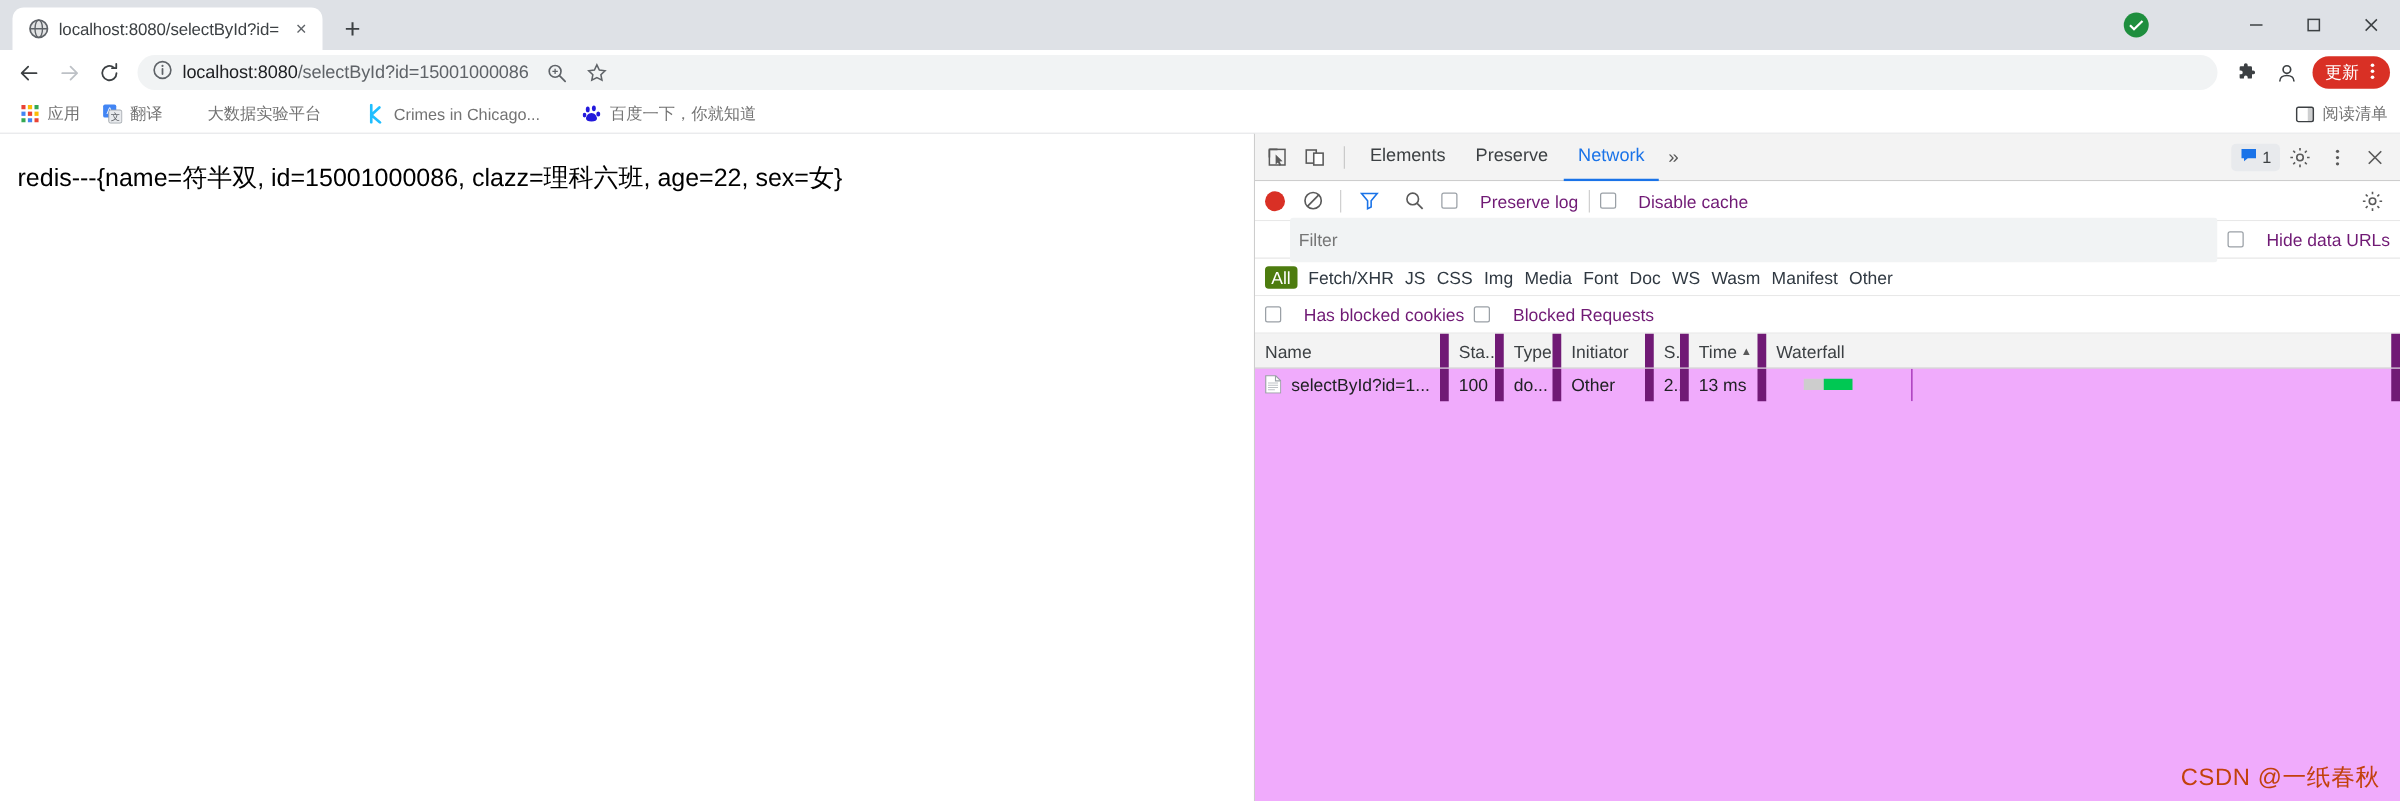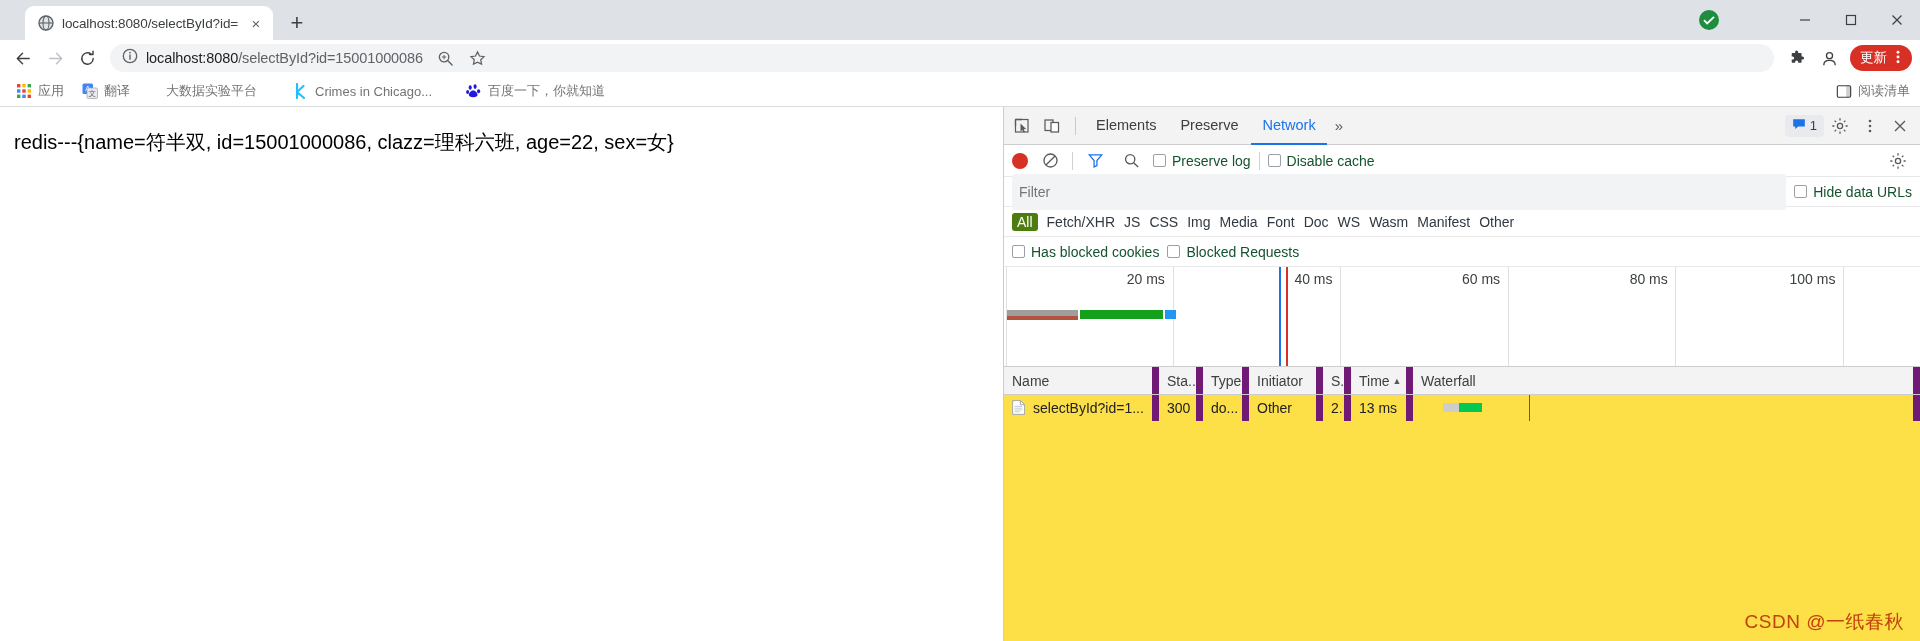--- a/index.html
+++ b/index.html
@@ -8,21 +8,21 @@
     font-family: "Liberation Sans", sans-serif;
     overflow: hidden;
     background: #fff;
   }
   
   .window { width: 1920px; height: 641px; display: flex; flex-direction: column; position: relative; }
 
   
   .tabstrip {
     height: 40px; background: #dee1e6; display: flex; align-items: flex-end;
-    padding-left: 25px; flex: none; position: relative;
+    padding-left: 10px; flex: none; position: relative;
   }
   .tab {
     height: 34px; width: 248px; background: #fff; border-radius: 9px 9px 0 0;
     display: flex; align-items: center; padding: 0 8px 0 12px; gap: 8px;
     position: relative;
   }
   .tab-favicon {
     width: 17px; height: 17px; flex: none; display: flex; align-items: center; justify-content: center;
   }
   .tab-title {
@@ -121,32 +121,33 @@
   }
 
   
   .dt-row {
     display: flex; align-items: center; gap: 8px; height: 30px;
     padding: 0 8px; border-bottom: 1px solid #e8e8e8; flex: none;
     background: #fff;
   }
   .dt-row.t1 { height: 32px; }
   .rec-dot { width: 16px; height: 16px; border-radius: 50%; background: #d93025; flex: none; cursor: pointer; }
-  .dt-chk { display: flex; align-items: center; gap: 6px; font-size: 14px; color: #14532d; cursor: pointer; white-space: nowrap; }
+  .dt-chk { display: flex; align-items: center; gap: 18px; font-size: 14px; color: #701a75; cursor: pointer; white-space: nowrap; }
   .box {
     width: 13px; height: 13px; border: 1px solid #9aa0a6; border-radius: 2px;
     background: #fff; flex: none;
   }
   .vsep { width: 1px; height: 18px; background: #d0d0d0; flex: none; }
   .throttle { display: flex; align-items: center; gap: 6px; font-size: 14px; color: #303942; cursor: pointer; }
   .caret { font-size: 9px; color: #5a5a5a; }
   .filter-input {
     flex: 1; min-width: 0; height: 36px; border: 1px solid transparent; background: #f1f3f4;
     border-radius: 3px; font-size: 14px; color: #80868b; padding: 0 6px;
     font-family: "Liberation Sans", sans-serif;
+    margin-left: 20px;
   }
   .type-row { display: flex; align-items: center; gap: 9px; height: 30px; padding: 0 8px; border-bottom: 1px solid #e8e8e8; flex:none; overflow:hidden;}
   .type-pill { font-size: 14px; color: #303942; cursor: pointer; white-space: nowrap; }
   .type-pill.active { background: #4d7c0f; color: #fff; border-radius: 3px; padding: 1px 5px; }
 
   
   .overview {
     height: 100px; background: #fff; border-bottom: 1px solid #cdcdcd;
     position: relative; flex: none; overflow: hidden;
   }
@@ -171,21 +172,21 @@
   .net-row { display: flex; height: 26px; font-size: 14px; color: #202124; align-items: center; flex: none; }
   .c-name { width: 155px; flex: none; gap: 7px; }
   .c-status { width: 44px; flex: none; }
   .c-type { width: 46px; flex: none; }
   .c-init { width: 74px; flex: none; }
   .c-size { width: 28px; flex: none; }
   .c-time { width: 62px; flex: none; }
   .c-wf { flex: 1; min-width: 0; position: relative; }
   .doc-ico { width: 14px; height: 16px; flex: none; }
   .sort-arrow { font-size: 9px; color: #5a5a5a; margin-left: 3px; }
-  .net-body { flex: 1; min-height: 0; background: #fde047; position: relative; }
+  .net-body { flex: 1; min-height: 0; background: #f0abfc; position: relative; }
   .wf-bar { position: absolute; top: 8px; height: 9px; }
   .wf-line { position: absolute; top: 0; bottom: 0; width: 1px; }
 
   .watermark {
     position: absolute; right: 16px; bottom: 6px; font-size: 19px; color: #c2410c;
     white-space: nowrap; letter-spacing: 0.5px; margin-left: 36px;
   }
 </style>
 </head>
 <body>
@@ -486,42 +487,20 @@
         <span class="dt-chk">
           <span class="box"></span>
           <span>Has blocked cookies</span>
         </span>
         <span class="dt-chk">
           <span class="box"></span>
           <span>Blocked Requests</span>
         </span>
       </div>
 
-      <div class="overview">
-        <div class="ov-grid">
-          <div class="ov-line" style="left:0.2%"></div>
-          <div class="ov-line" style="left:18.4%"></div>
-          <div class="ov-line" style="left:36.7%"></div>
-          <div class="ov-line" style="left:55.0%"></div>
-          <div class="ov-line" style="left:73.3%"></div>
-          <div class="ov-line" style="left:91.6%"></div>
-        </div>
-        <div class="ov-label" style="left:18.0%">20 ms</div>
-        <div class="ov-label" style="left:36.3%">40 ms</div>
-        <div class="ov-label" style="left:54.6%">60 ms</div>
-        <div class="ov-label" style="left:72.9%">80 ms</div>
-        <div class="ov-label" style="left:91.2%">100 ms</div>
-
-        <div class="ov-bar" style="left:0.3%; width:7.8%; top:43px; background:#9e9e9e;"></div>
-        <div class="ov-bar" style="left:0.3%; width:7.8%; top:49px; height:4px; background:#b3523f;"></div>
-        <div class="ov-bar" style="left:8.3%; width:9.1%; top:43px; background:#15a01c;"></div>
-        <div class="ov-bar" style="left:17.6%; width:1.2%; top:43px; background:#2196f3;"></div>
-        <div class="ov-marker" style="left:30.0%; background:#1a73e8;"></div>
-        <div class="ov-marker" style="left:30.8%; background:#d93025;"></div>
-      </div>
 
       <div class="net-head">
         <div class="c-name">Name</div>
         <div class="c-status">Sta...</div>
         <div class="c-type">Type</div>
         <div class="c-init">Initiator</div>
         <div class="c-size">S..</div>
         <div class="c-time">
           <span>Time</span>
           <span class="sort-arrow">▲</span>
@@ -534,21 +513,21 @@
           <div class="c-name">
             <span class="doc-ico">
               <svg width="13" height="15" viewBox="0 0 13 15">
                 <path d="M0.6 0.6h8l4 4v9.8H0.6z" fill="#fff" stroke="#9aa0a6" stroke-width="0.9"></path>
                 <path d="M8.4 0.8v3.9h3.9" fill="none" stroke="#9aa0a6" stroke-width="0.9"></path>
                 <path d="M2.4 6.4h8M2.4 8.2h8M2.4 10h8M2.4 11.8h5.5" stroke="#bdc1c6" stroke-width="0.8"></path>
               </svg>
             </span>
             <span>selectById?id=1...</span>
           </div>
-          <div class="c-status">300</div>
+          <div class="c-status">100</div>
           <div class="c-type">do...</div>
           <div class="c-init">Other</div>
           <div class="c-size">2..</div>
           <div class="c-time">13 ms</div>
           <div class="c-wf">
             <div class="wf-bar" style="left:6%; width:3.2%; background:#cdcdcd;"></div>
             <div class="wf-bar" style="left:9.2%; width:4.6%; background:#00c853;"></div>
             <div class="wf-line" style="left:23.2%; background:#9c27b0;"></div>
           </div>
         </div>

